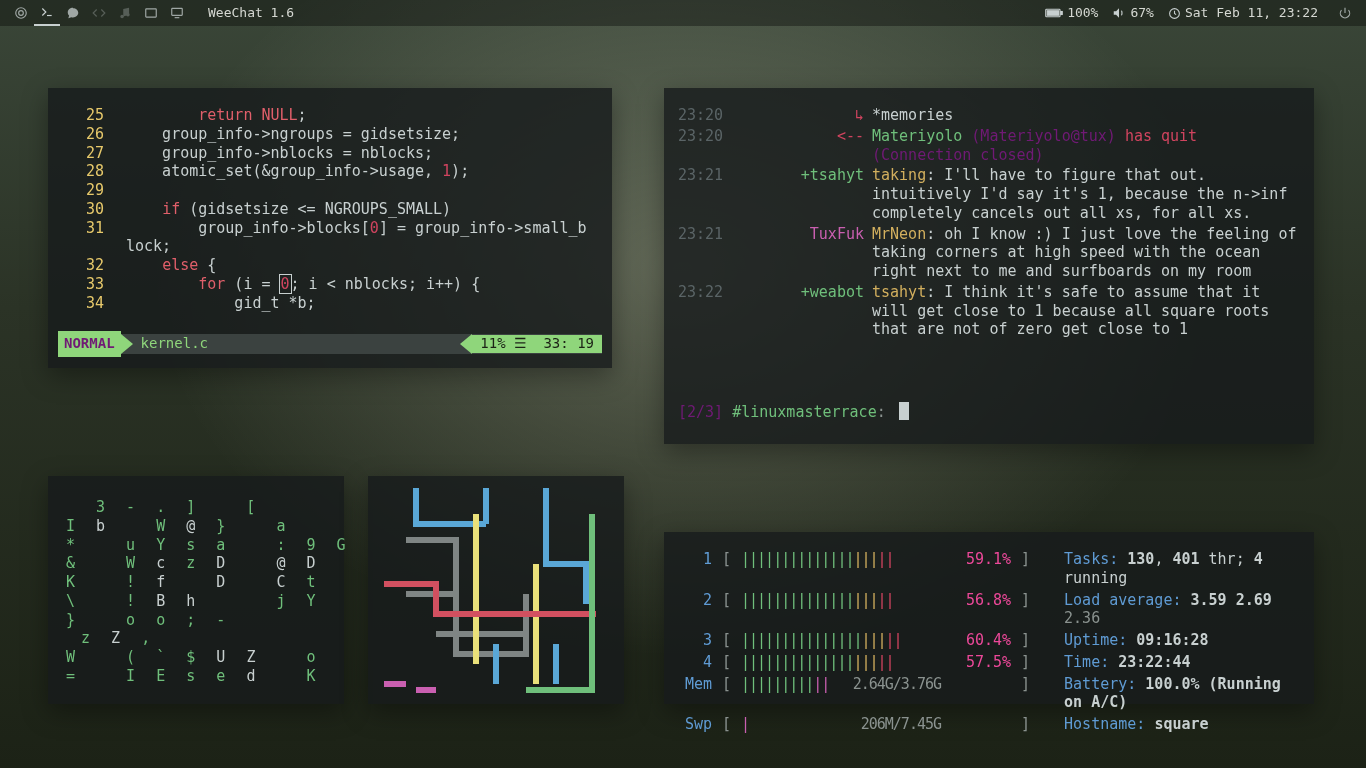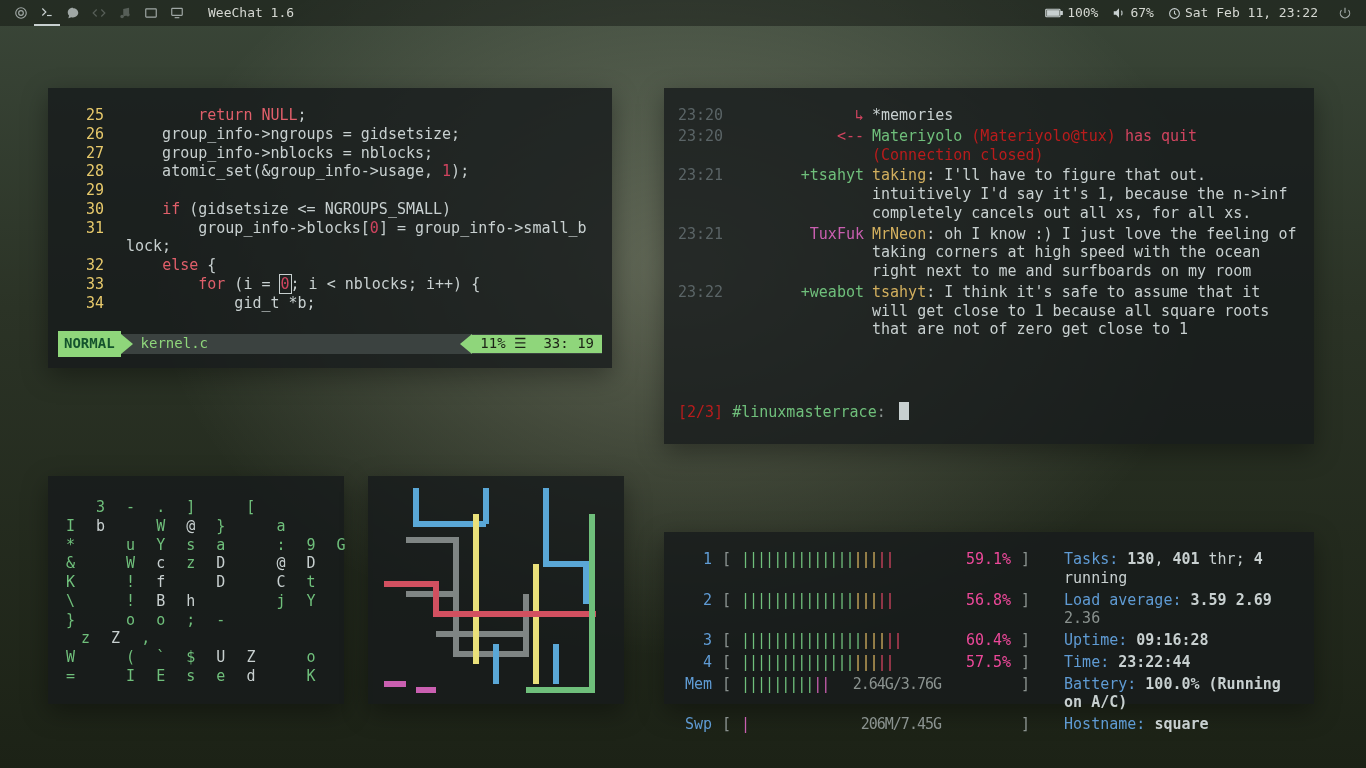--- a/index.html
+++ b/index.html
@@ -27,37 +27,37 @@
     box-shadow:0 8px 24px rgba(0,0,0,0.35); }
 
   
   #w-editor { left:48px; top:88px; width:564px; height:280px; padding:18px 10px 10px 10px; }
   .code { white-space:pre; font-size:15px; }
   .ln { color:#e7c96b; display:inline-block; width:46px; text-align:right; margin-right:22px;}
   .kw { color:#e05f6a; }
   .num { color:#d0445f; }
   .bar { position:absolute; left:10px; right:10px; bottom:14px; height:20px;
     background:#3b4240; display:flex; align-items:center; font-size:14px;}
-  .bar .mode { background:#8fd67b; color:#14532d; padding:4px 6px; font-weight:bold;}
+  .bar .mode { background:#8fd67b; color:#701a75; padding:4px 6px; font-weight:bold;}
   .bar .tri-r { width:0;height:0;border-top:10px solid transparent;
     border-bottom:10px solid transparent;border-left:12px solid #8fd67b;}
   .bar .file { margin-left:8px; color:#8fd67b;}
   .bar .fill { flex:1; }
   .bar .tri-l { width:0;height:0;border-top:10px solid transparent;
     border-bottom:10px solid transparent;border-right:12px solid #8fd67b;}
   .bar .pos { background:#8fd67b; color:#1c2216; padding:0 8px;}
   .cur { outline:1px solid #c8d0d0; padding:0 1px;}
 
   
   #w-chat { left:664px; top:88px; width:650px; height:356px; padding:18px 14px 12px 14px;}
   .msg { display:flex; gap:8px; margin-bottom:2px;}
   .msg .t { color:#5a6466; width:58px; flex:none; text-align:left;}
   .msg .n { width:120px; flex:none; text-align:right;}
   .msg .b { flex:1; word-wrap:break-word;}
-  .c-green{color:#6fbf7b;} .c-teal{color:#b91c1c;} .c-red{color:#d0445f;}
+  .c-green{color:#6fbf7b;} .c-teal{color:#701a75;} .c-red{color:#d0445f;}
   .c-mag{color:#c95fb0;} .c-grey{color:#8a928f;} .c-gold{color:#d2af5e;}
   .chat-in { position:absolute; left:14px; bottom:22px; right:14px;}
   .caret { display:inline-block; width:10px; height:18px; background:#c8d0d0;
     vertical-align:-3px; margin-left:4px;}
 
   
   #w-matrix { left:48px; top:476px; width:296px; height:228px;
     padding:22px 18px; color:#6fbf7b; font-size:15px; letter-spacing:6px;}
   #w-matrix b { color:#c8d0d0; font-weight:normal;}
   #w-pipes { left:368px; top:476px; width:256px; height:228px; padding:8px;}

